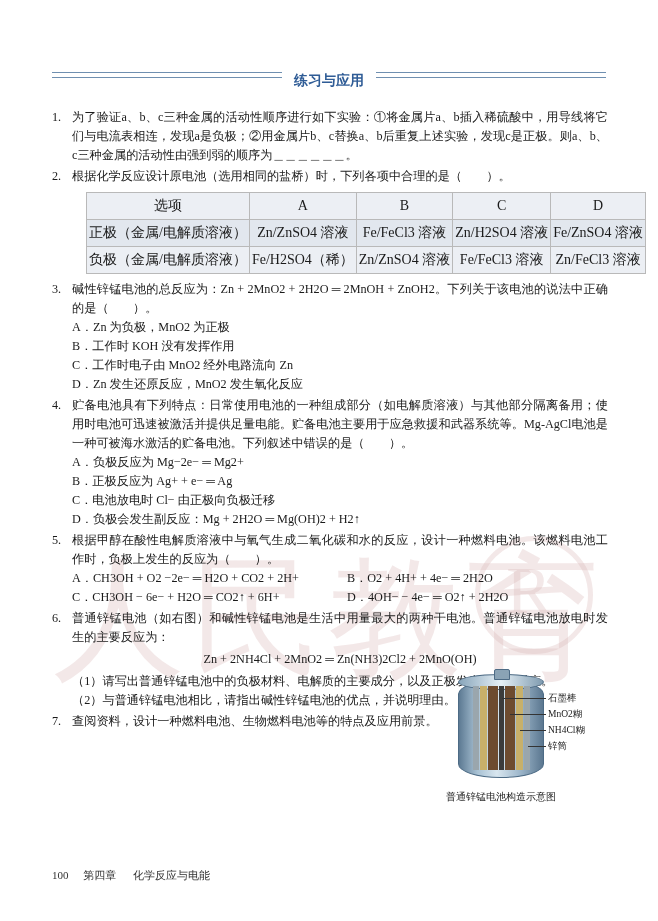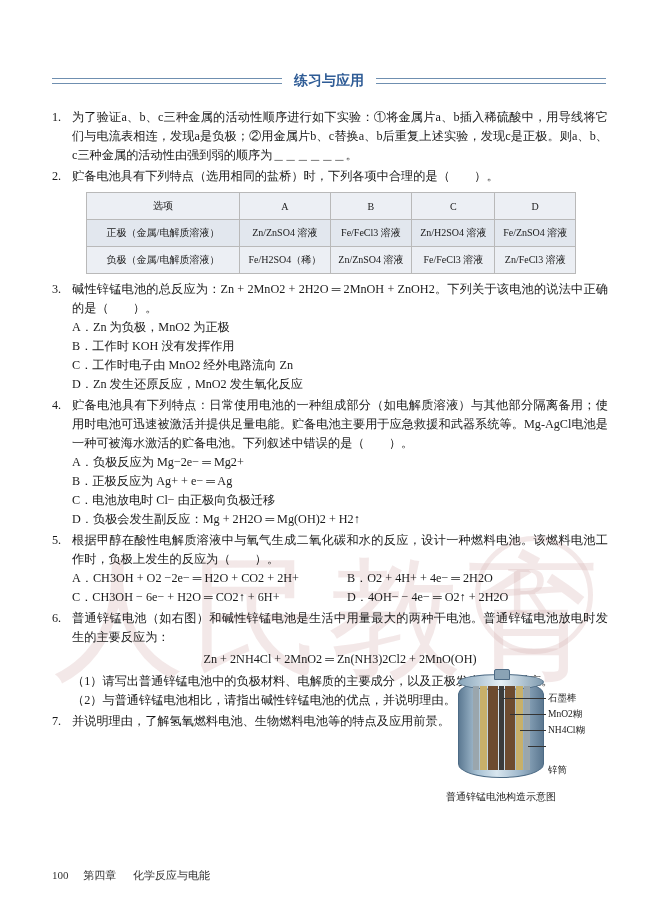--- a/index.html
+++ b/index.html
@@ -65,21 +65,21 @@
     pointer-events: none;
   }
 
   
   .section-header {
     position: absolute;
     left: 52px;
     top: 72px;
     width: 554px;
     display: flex;
-    align-items: center;
+    align-items: flex-start;
     z-index: 2;
   }
   .rule {
     flex: 1 1 auto;
     height: 4px;
     border-top: 1px solid #6f8fb0;
     border-bottom: 1px solid #6f8fb0;
   }
   .section-title {
     color: #2f5c96;
@@ -129,21 +129,21 @@
   .opt2 > span:first-child { width: 268px; flex: 0 0 268px;}
   .center {
     text-align: center;
     margin: 3px 0 3px 0;
   }
 
   
   table.opt-table {
     border-collapse: collapse;
     margin: 6px 0 6px 34px;
-    font-size: 10px;
+    font-size: 14px;
     width: 490px;
   }
   table.opt-table td {
     border: 1px solid #b9b9b9;
     text-align: center;
     padding: 4px 2px;
     height: 18px;
     white-space: nowrap;
   }
   table.opt-table tr:nth-child(odd) td { background: #eceff4; }
@@ -251,21 +251,21 @@
 
   <div class="content">
 
     <div class="q">
       <div class="q-num">1.</div>
       <div class="q-body para">为了验证a、b、c三种金属的活动性顺序进行如下实验：①将金属片a、b插入稀硫酸中，用导线将它们与电流表相连，发现a是负极；②用金属片b、c替换a、b后重复上述实验，发现c是正极。则a、b、c三种金属的活动性由强到弱的顺序为＿＿＿＿＿＿。</div>
     </div>
 
     <div class="q">
       <div class="q-num">2.</div>
-      <div class="q-body para">贮备电池具有下列特点（选用相同的盐桥）时，下列各项中合理的是（　　）。</div>
+      <div class="q-body para">根据化学反应设计原电池（选用相同的盐桥）时，下列各项中合理的是（　　）。</div>
     </div>
 
     <table class="opt-table">
       <tbody>
           <tr>
         <td class="head rowhead">选项</td>
         <td class="head">A</td>
         <td class="head">B</td>
         <td class="head">C</td>
         <td class="head">D</td>
@@ -335,21 +335,21 @@
       <div class="q-body" style="width:396px;">
         <div class="para">普通锌锰电池（如右图）和碱性锌锰电池是生活中用量最大的两种干电池。普通锌锰电池放电时发生的主要反应为：</div>
         <div class="center">Zn + 2NH4Cl + 2MnO2 ═ Zn(NH3)2Cl2 + 2MnO(OH)</div>
         <div class="opt">（1）请写出普通锌锰电池中的负极材料、电解质的主要成分，以及正极发生的主要反应。</div>
         <div class="opt">（2）与普通锌锰电池相比，请指出碱性锌锰电池的优点，并说明理由。</div>
       </div>
     </div>
 
     <div class="q">
       <div class="q-num">7.</div>
-      <div class="q-body para">并说明理由，了解氢氧燃料电池、生物燃料电池等的特点及应用前景。</div>
+      <div class="q-body para">查阅资料，设计一种燃料电池、生物燃料电池等的特点及应用前景。</div>
     </div>
 
   </div>
 
   <div class="figure">
     <div class="batt-wrap">
       <div class="batt-body"></div>
       <div class="batt-top"></div>
       <div class="batt-cap"></div>
       <div class="layer layer-zn"></div>
@@ -361,21 +361,21 @@
       <div class="layer layer-znb"></div>
 
       <div class="lead" style="left:44px; top:26px; width:44px;"></div>
       <div class="lead" style="left:52px; top:42px; width:36px;"></div>
       <div class="lead" style="left:62px; top:58px; width:26px;"></div>
       <div class="lead" style="left:70px; top:74px; width:18px;"></div>
 
       <div class="fig-label" style="left:90px; top:20px;">石墨棒</div>
       <div class="fig-label" style="left:90px; top:36px;">MnO2糊</div>
       <div class="fig-label" style="left:90px; top:52px;font-family:Liberation Serif, serif;">NH4Cl糊</div>
-      <div class="fig-label" style="left:90px; top:68px;margin-top:24px;">锌筒</div>
+      <div class="fig-label" style="left:90px; top:68px;">锌筒</div>
     </div>
     <div class="fig-caption">普通锌锰电池构造示意图</div>
   </div>
 
   <div class="footer">
     <span class="pg">100</span>
     <span class="ch">第四章</span>
     <span>化学反应与电能</span>
   </div>
 

